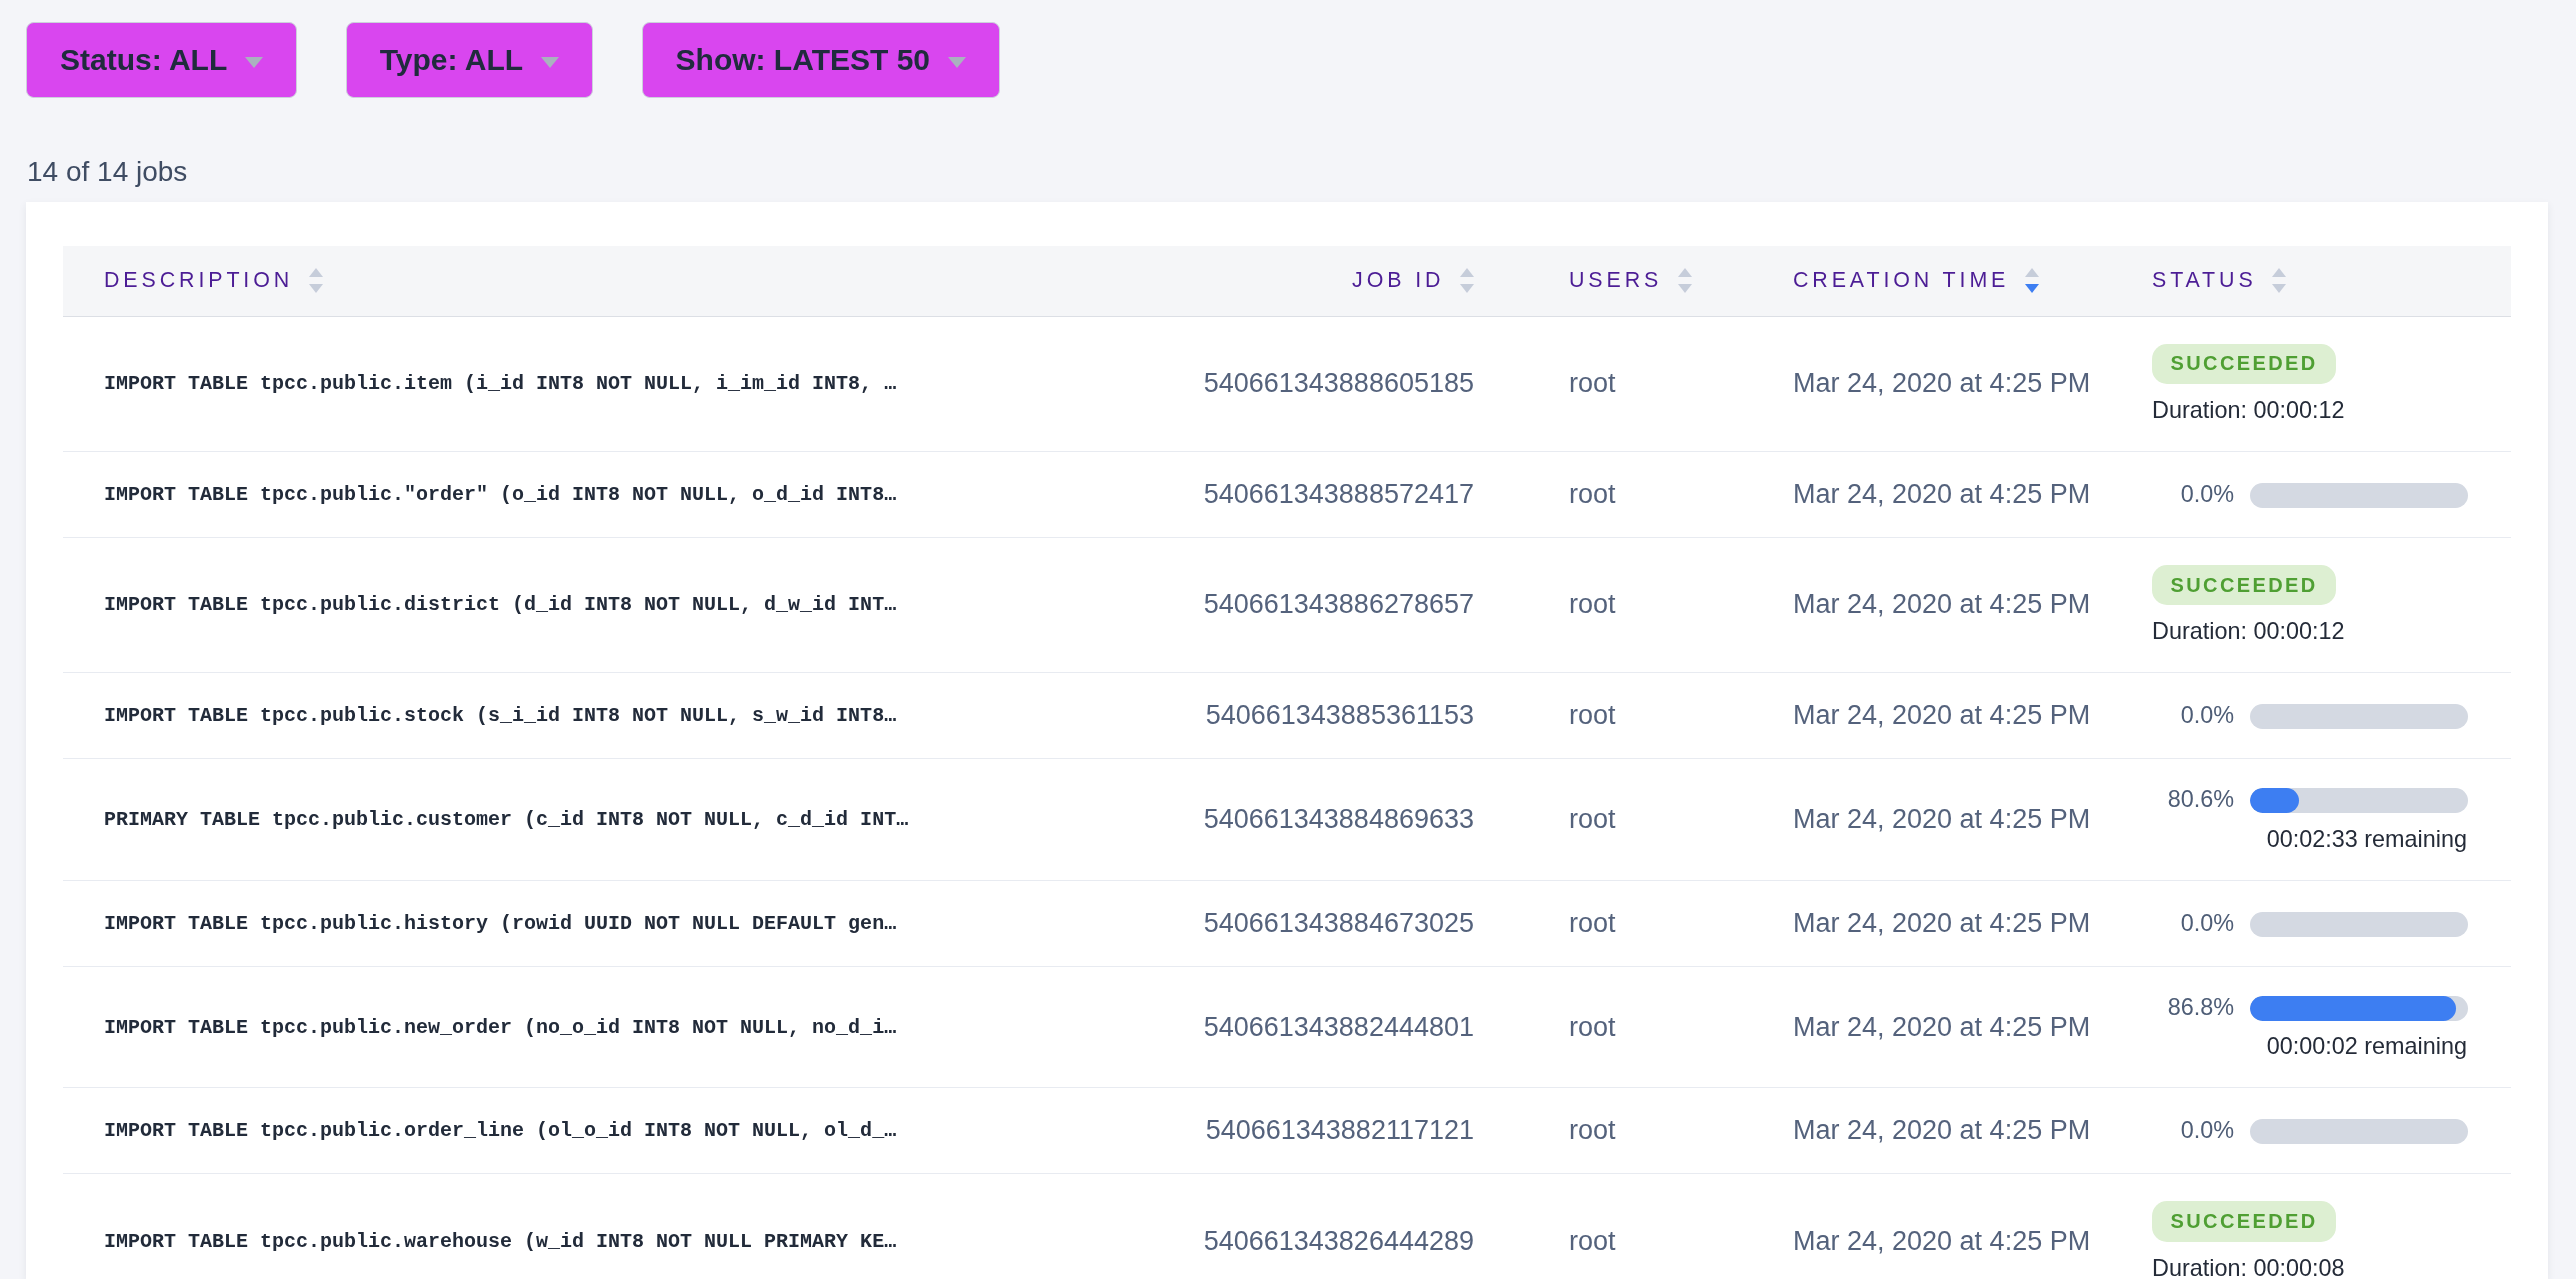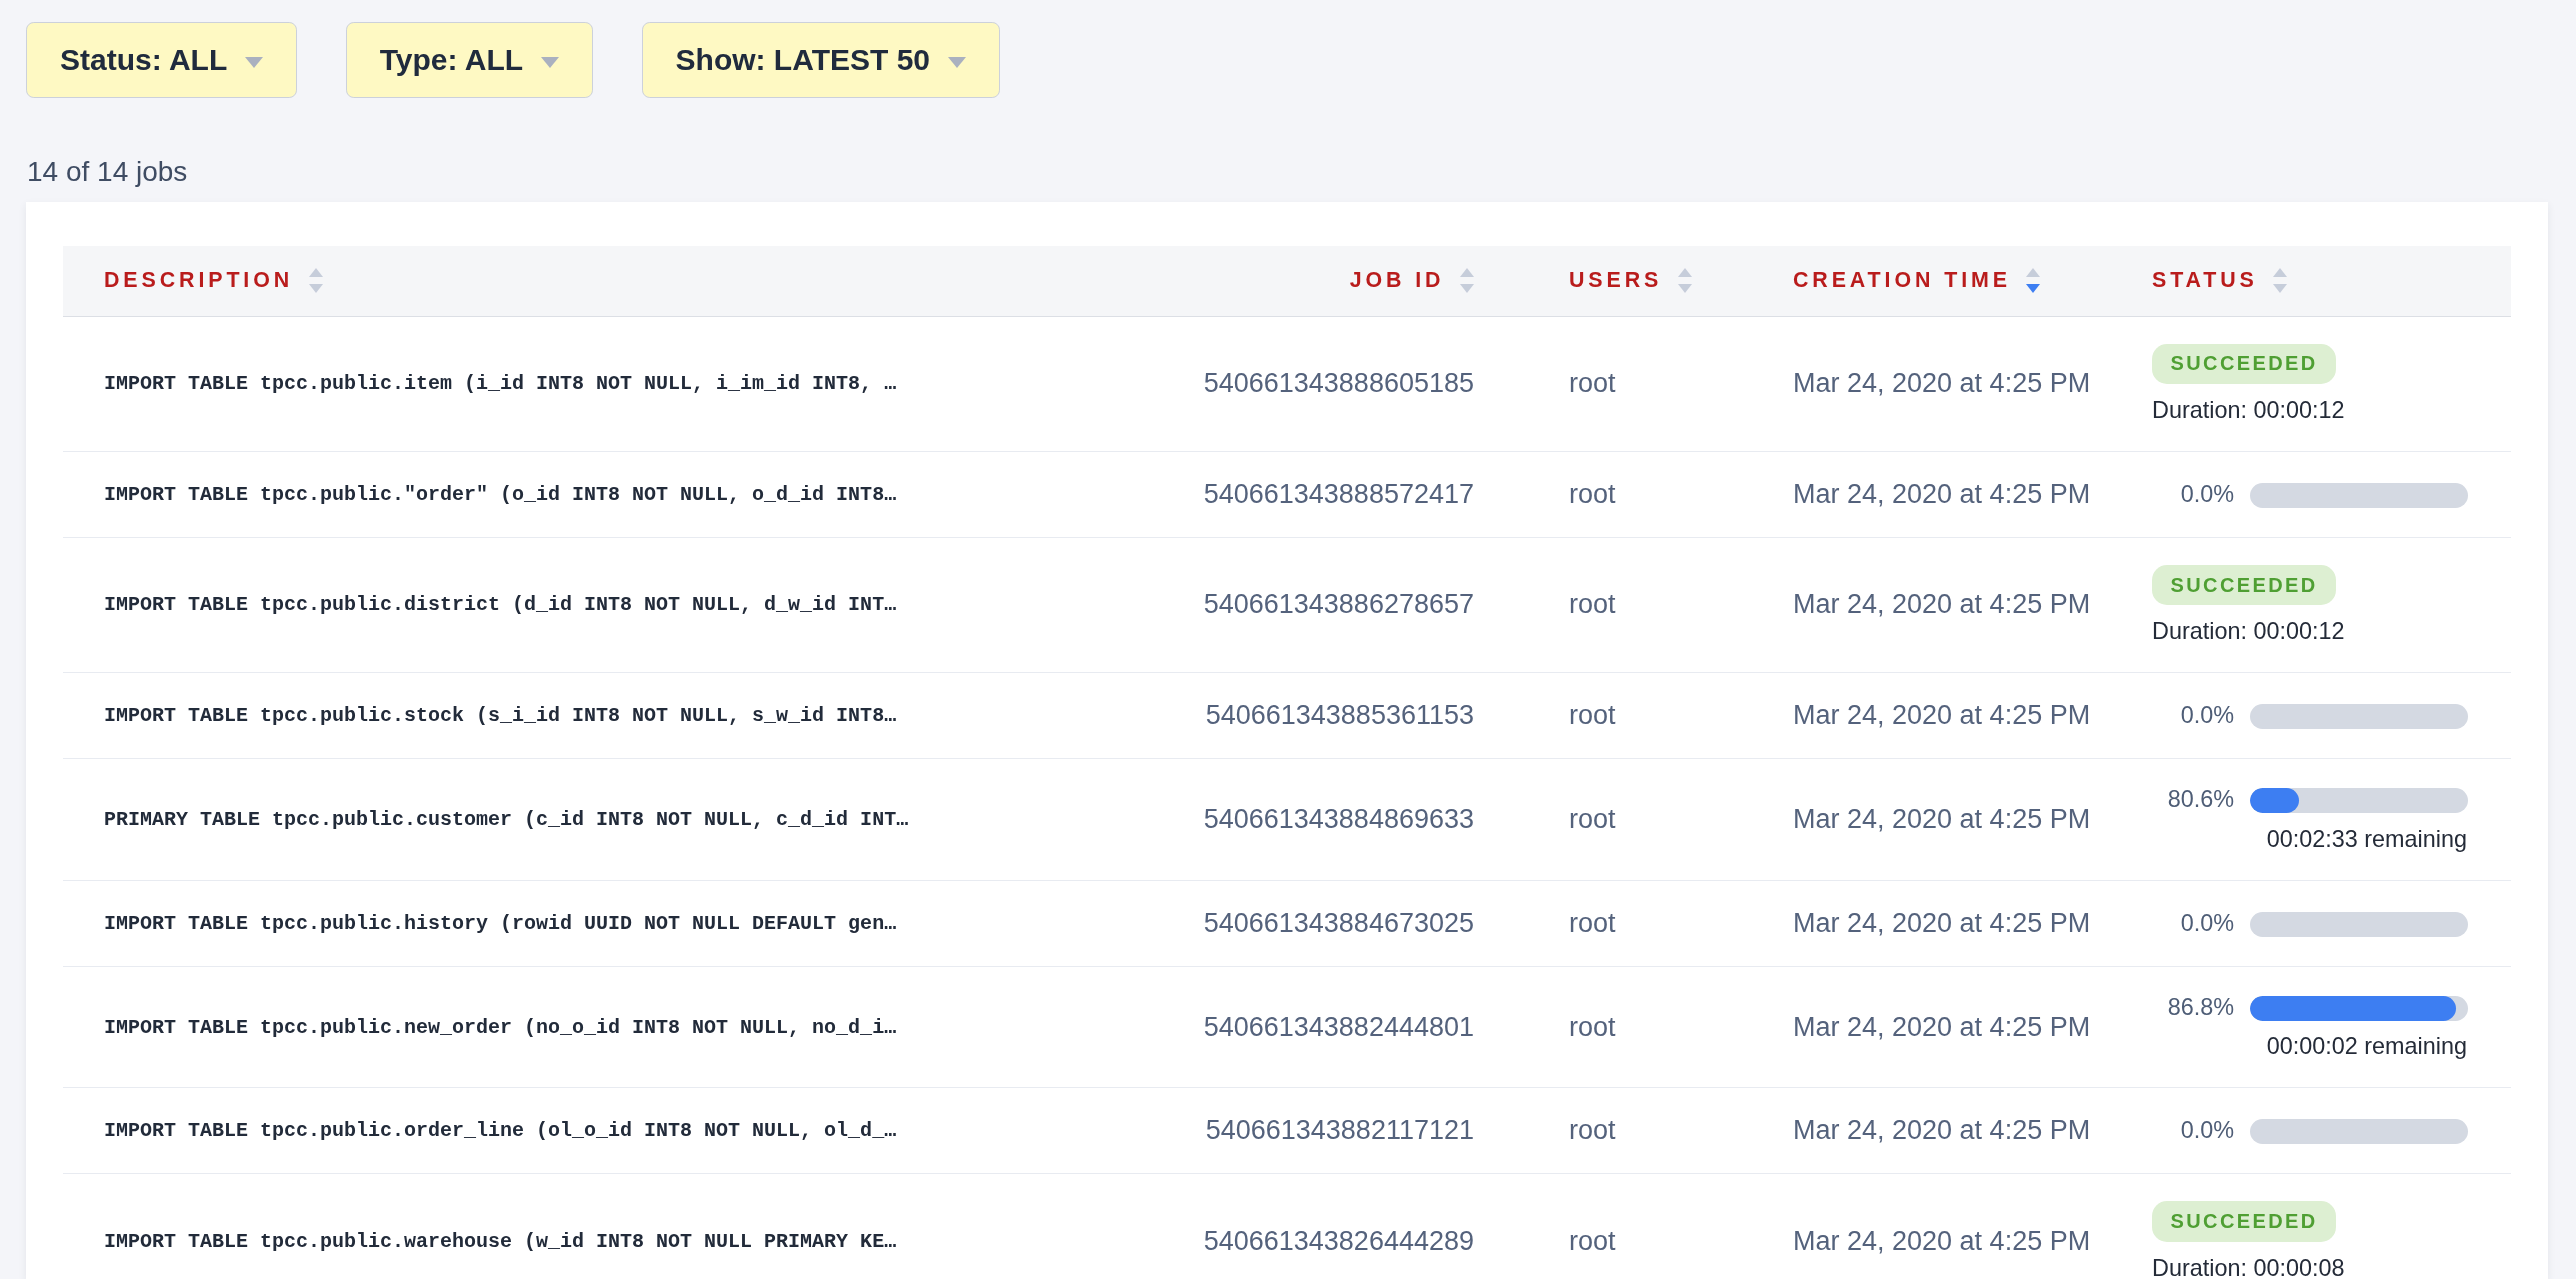--- a/index.html
+++ b/index.html
@@ -8,21 +8,21 @@
     background:#f4f5f9;
     font-family:"Liberation Sans", sans-serif;
     position:relative;
   }
 
   
   .filters { position:absolute; top:22.4px; left:26px; display:flex; gap:49px; }
   .filter-btn {
     display:inline-flex; align-items:center; gap:17.5px;
     height:76px; padding:0 33px;
-    background:#fef9c3; border:1.9px solid #ccd1db; border-radius:7.8px;
+    background:#d946ef; border:1.9px solid #ccd1db; border-radius:7.8px;
     font-size:30px; font-weight:bold; color:#202b3d; cursor:pointer;
     white-space:nowrap;
   }
   .caret {
     width:0; height:0; display:inline-block;
     border-left:9.7px solid transparent; border-right:9.7px solid transparent;
     border-top:11.7px solid #aab1bf; margin-top:3.9px;
   }
 
   .jobs-count { position:absolute; top:156px; left:27px; font-size:28px; color:#3f4c63; }
@@ -38,21 +38,21 @@
   }
   col.c-desc { width:1090px; }
   col.c-jobid { width:321px; }
   col.c-users { width:234px; }
   col.c-creation { width:380px; }
   col.c-status { width:423px; }
 
   thead th {
     background:#f5f6f8; height:70px;
     border-bottom:1.9px solid #dcdfe5;
-    font-size:21.4px; font-weight:bold; letter-spacing:3.9px; color:#b91c1c;
+    font-size:21.4px; font-weight:normal; letter-spacing:3.9px; color:#4c1d95;
     text-align:right; cursor:pointer; white-space:nowrap;
   }
   thead th .th-inner { display:flex; align-items:center; gap:15.6px; }
   th.col-desc .th-inner { padding-left:41px; }
   th.col-jobid .th-inner { justify-content:flex-end; }
   th.col-users .th-inner { padding-left:95px; }
   th.col-creation .th-inner { padding-left:85px; }
   th.col-status .th-inner { padding-left:64px; }
 
   .sort-arrows { display:inline-flex; flex-direction:column; gap:6.8px; }

